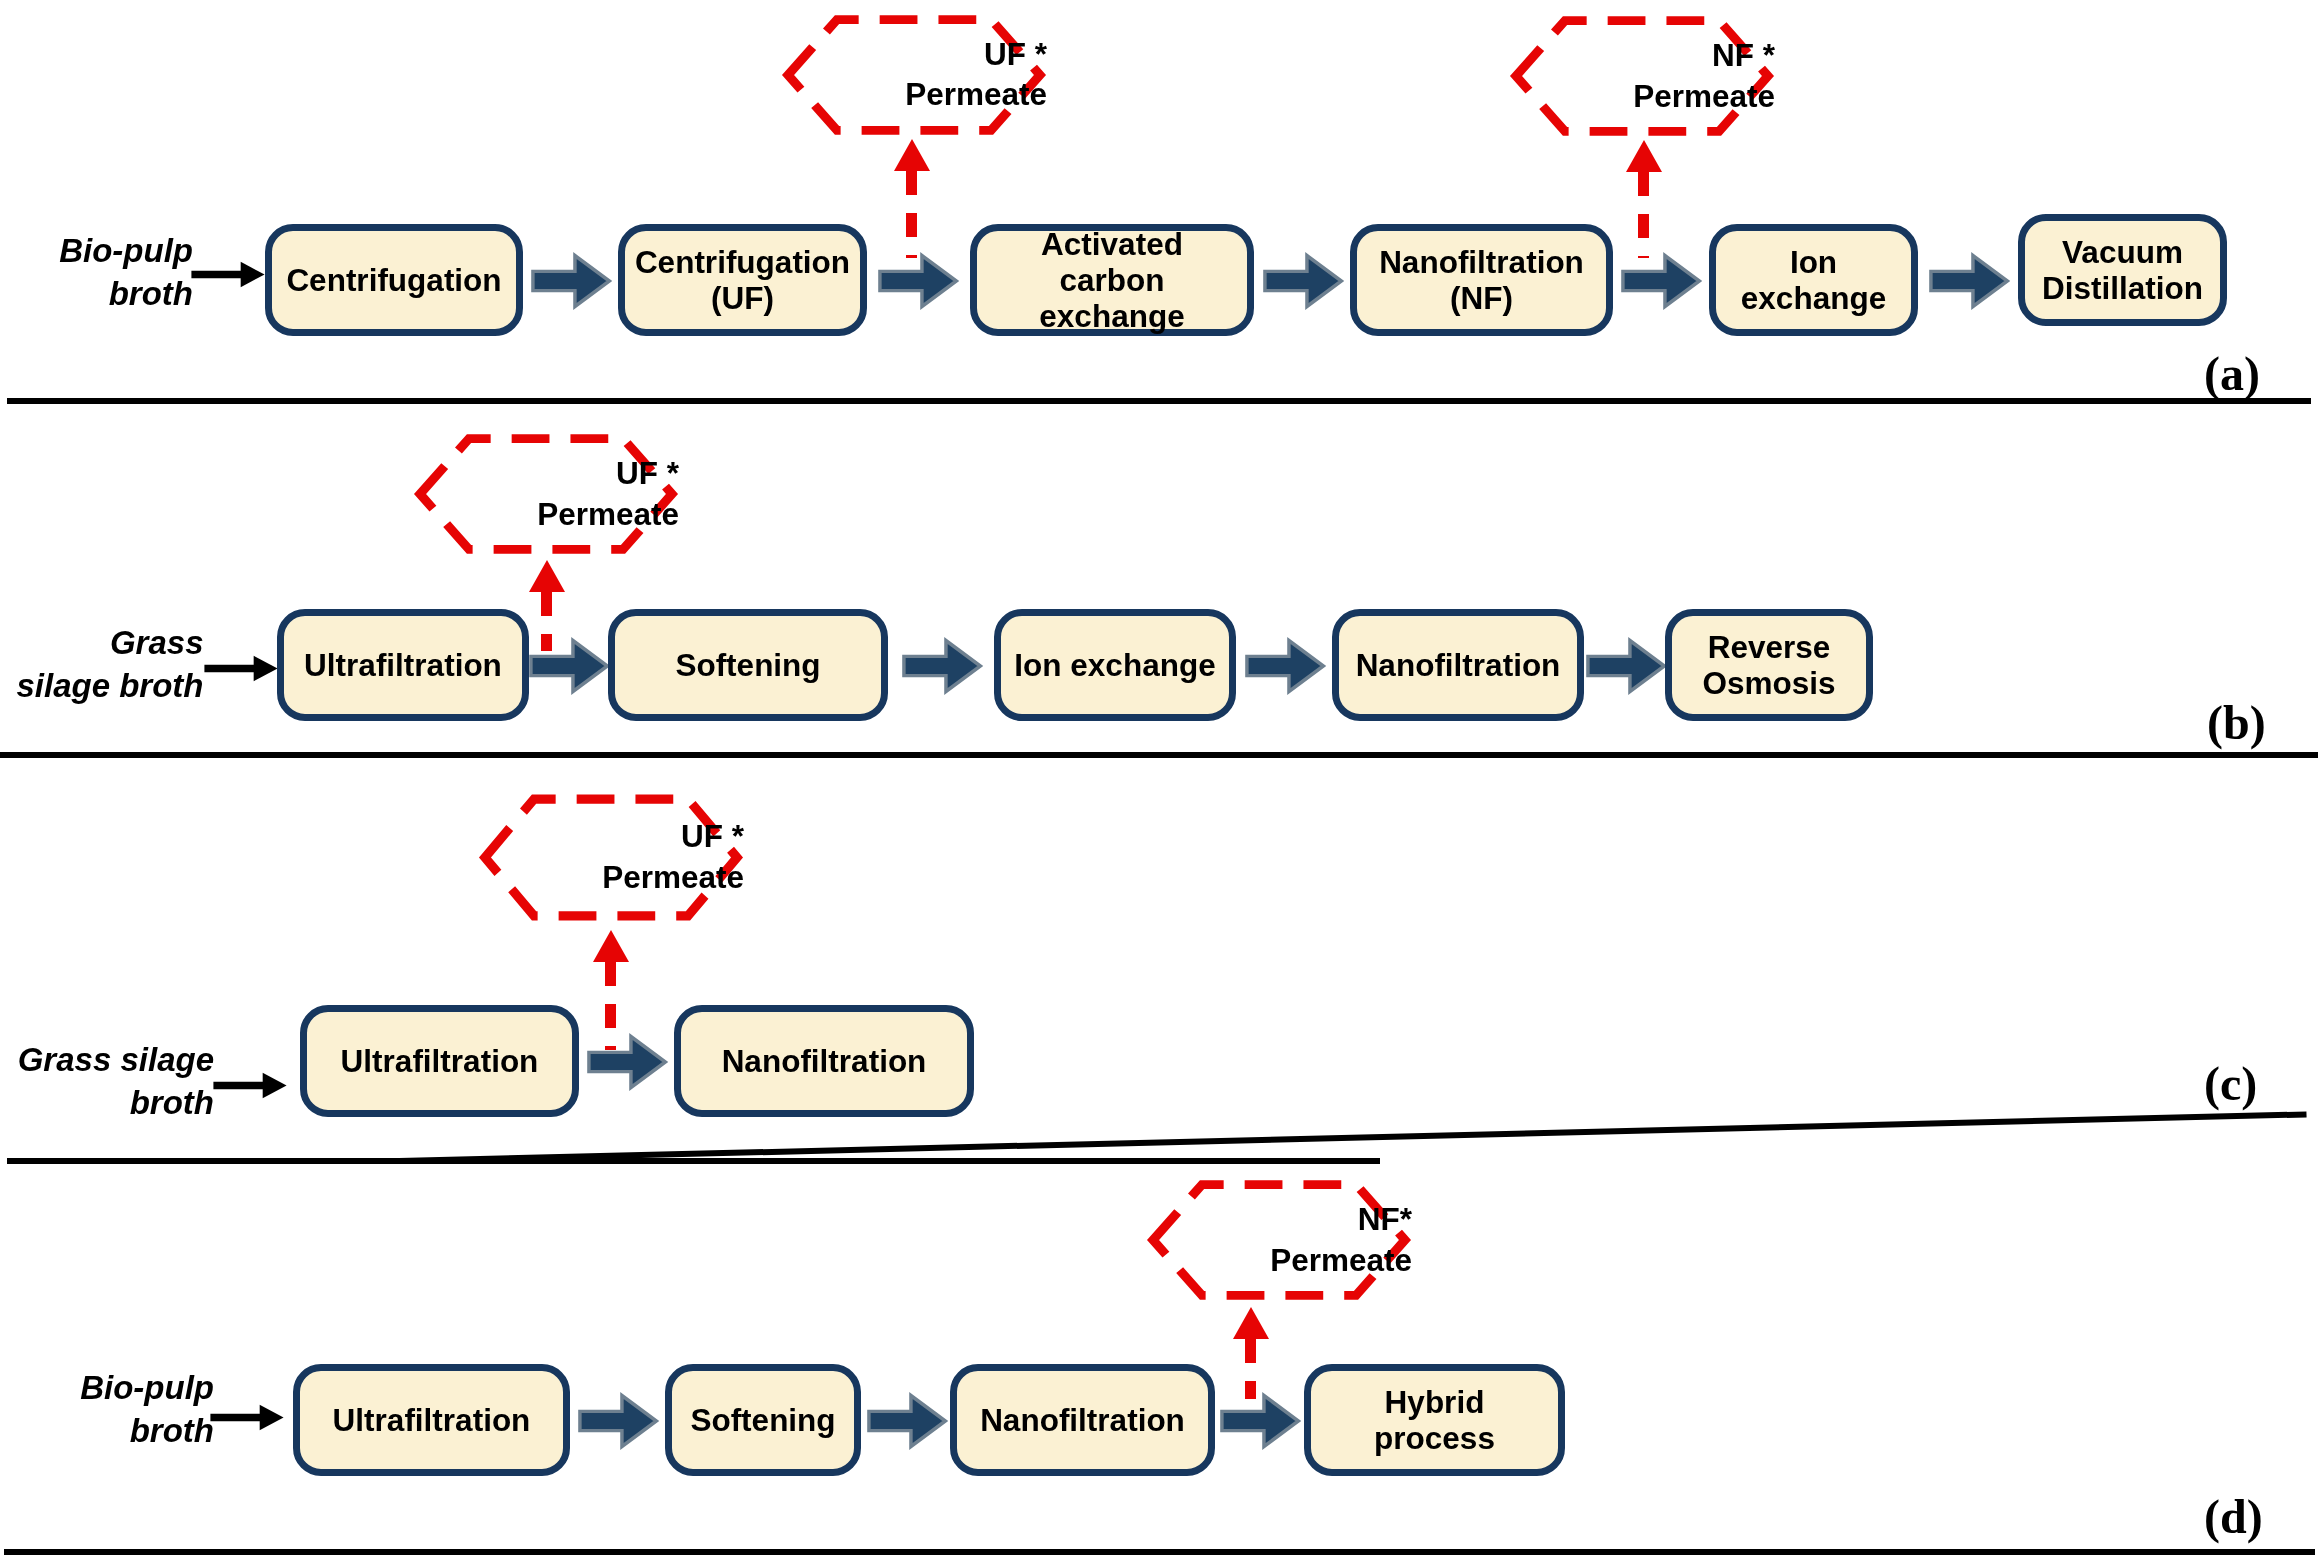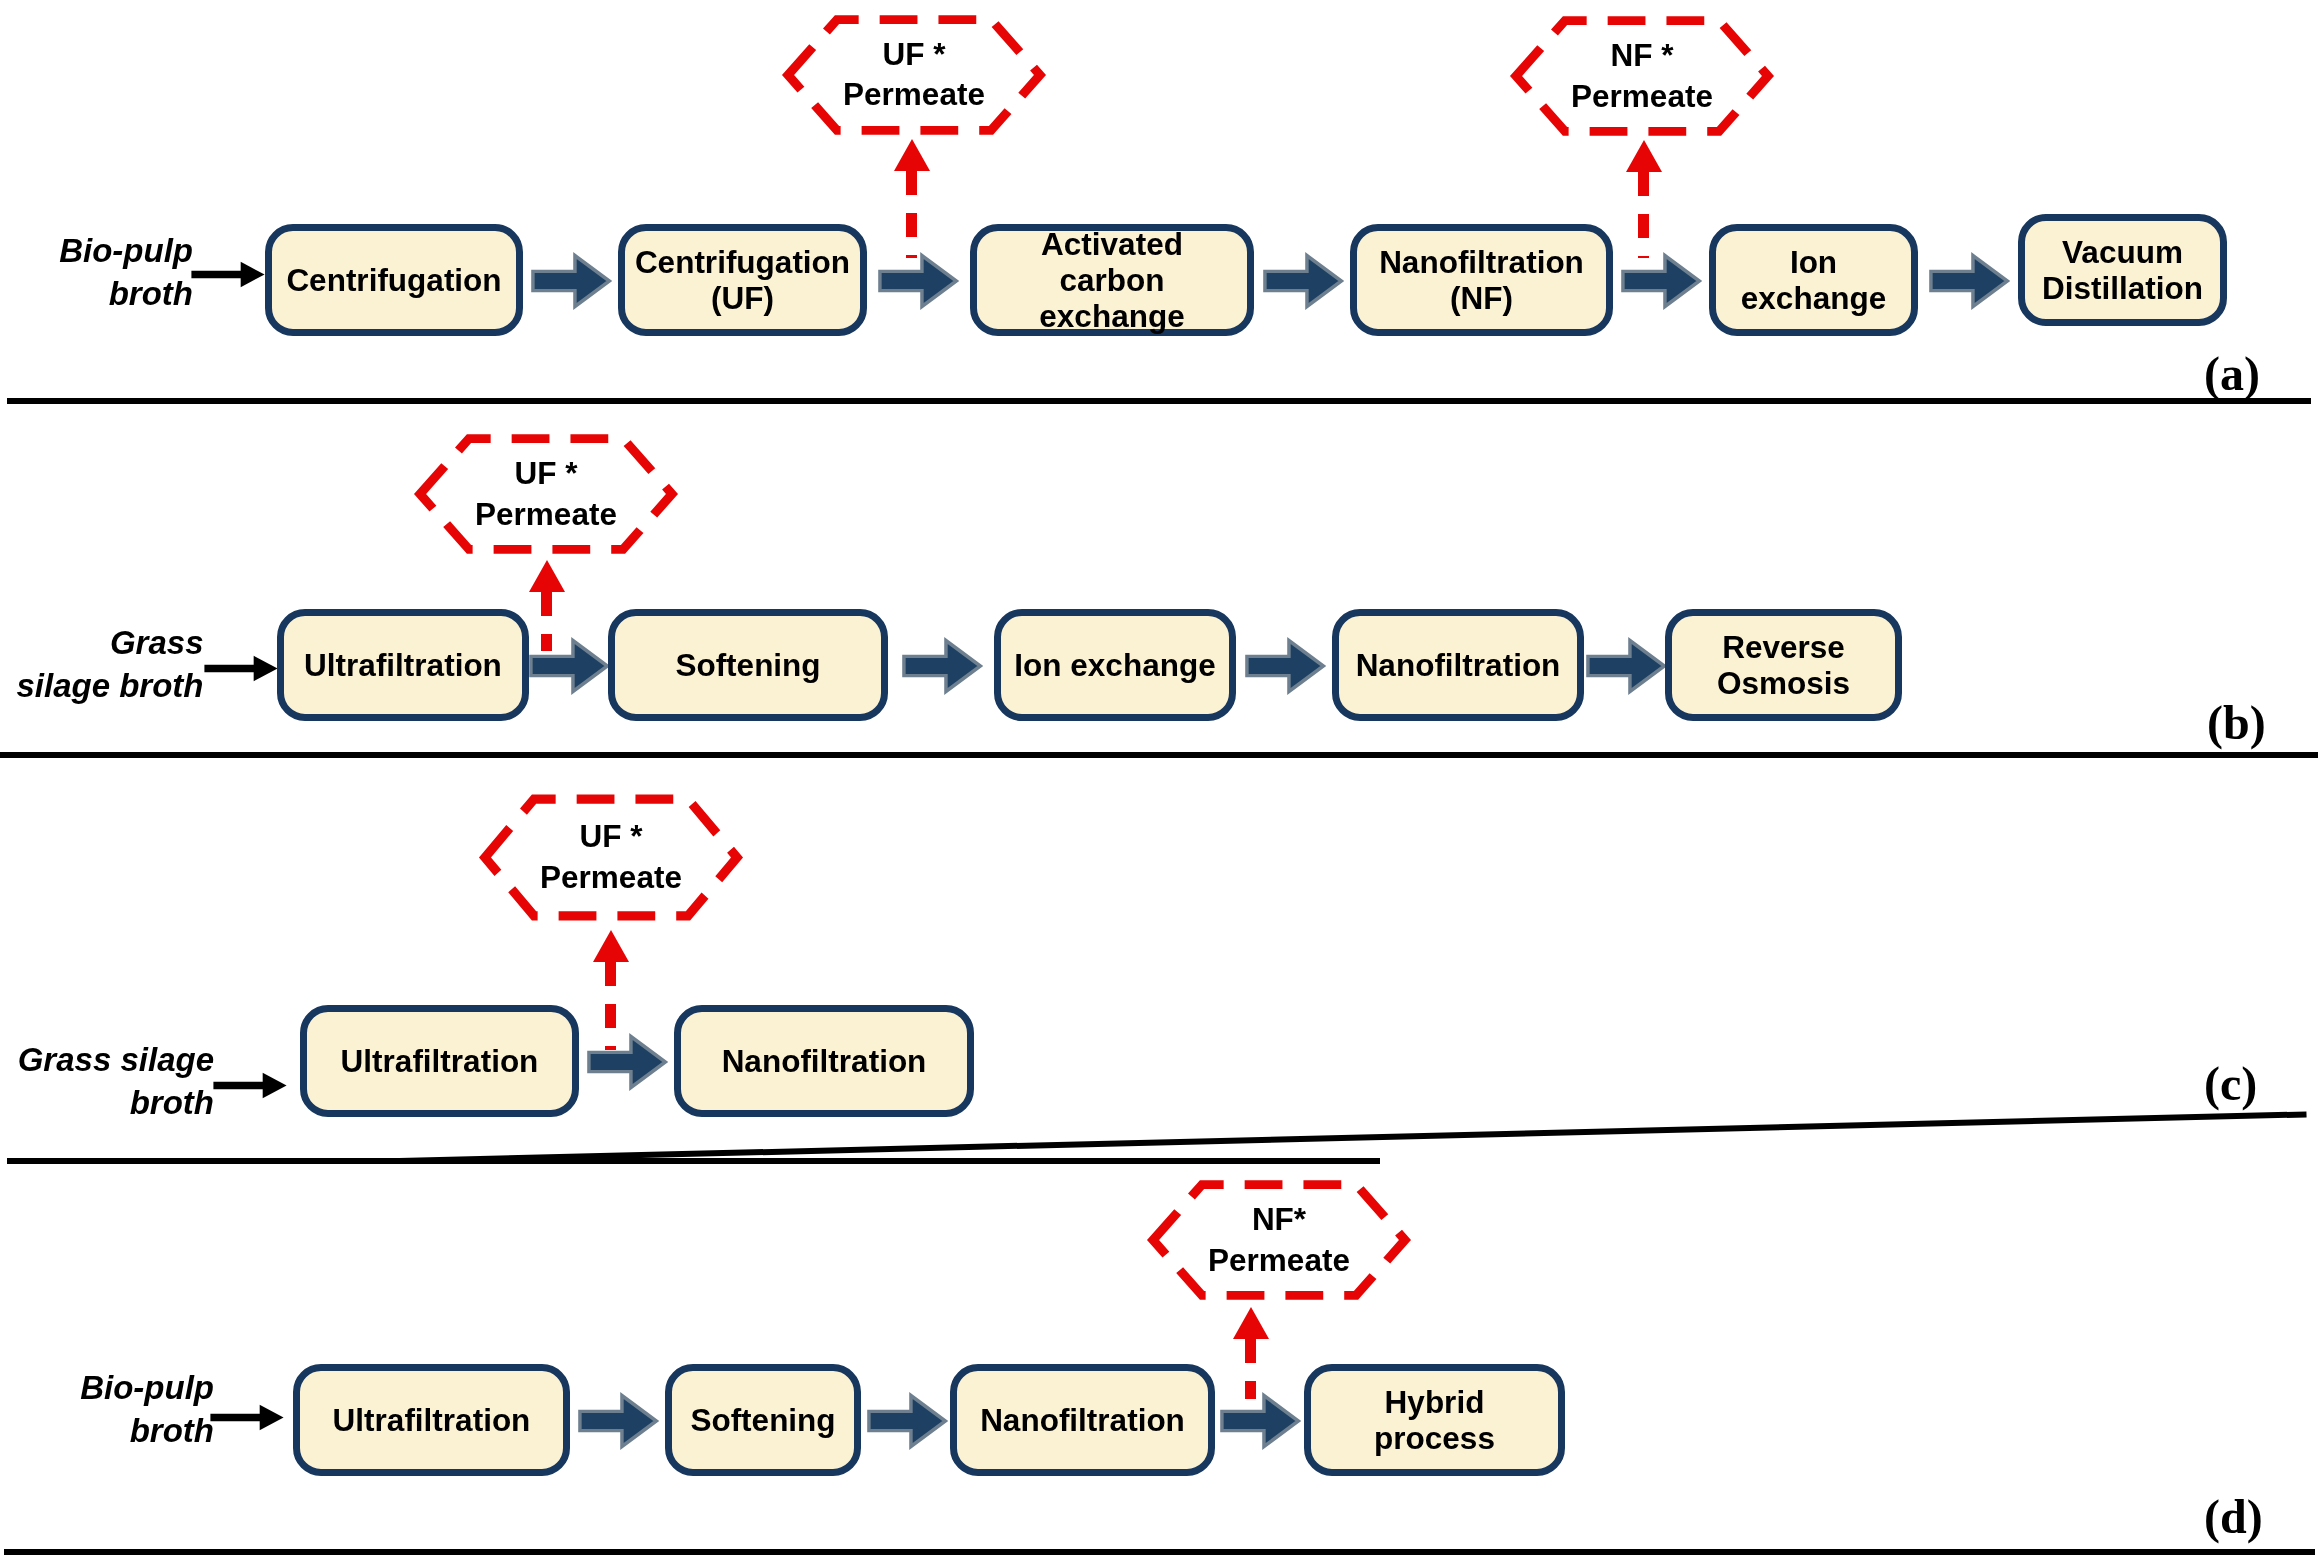--- a/index.html
+++ b/index.html
@@ -26,21 +26,21 @@
 
   
   .karrow{position:absolute;width:76px;height:31px;}
   .karrow line{stroke:#000;stroke-width:11;}
   .karrow polygon{fill:#000;}
 
   
   .hex{position:absolute;width:266px;height:130px;}
   .hex svg{position:absolute;left:0;top:0;width:100%;height:100%;}
   .hex path{fill:none;stroke:#E60404;stroke-width:13;stroke-dasharray:54 30;}
-  .hextext{position:absolute;inset:0;display:flex;flex-direction:column;align-items:center;justify-content:center;gap:1.4px;font-weight:bold;font-size:31.5px;line-height:1.25;}
+  .hextext{position:absolute;inset:0;display:flex;flex-direction:column;align-items:flex-end;justify-content:center;gap:1.4px;font-weight:bold;font-size:31.5px;line-height:1.25;}
 
   
   .rarrow{position:absolute;width:39px;display:flex;flex-direction:column;align-items:center;}
   .rhead{width:0;height:0;border-left:18px solid transparent;border-right:18px solid transparent;border-bottom:32px solid #E60404;}
   .rline{width:10.5px;flex:1;background:repeating-linear-gradient(to bottom,#E60404 0 24px,transparent 24px 42px);}
 
   
   .sep{position:absolute;height:6.3px;background:#000;}
 </style>
 </head>
@@ -143,21 +143,21 @@
         <polygon points="3,31 64,31 64,8 114,45 64,82 64,59 3,59"></polygon>
       </svg>
     <div class="pbox" style="left:994px;top:609px;width:242px;">Ion exchange</div>
     <svg class="barrow" style="left:1244px;top:635px;" viewBox="0 0 118 90">
         <polygon points="3,31 64,31 64,8 114,45 64,82 64,59 3,59"></polygon>
       </svg>
     <div class="pbox" style="left:1332px;top:609px;width:252px;">Nanofiltration</div>
     <svg class="barrow" style="left:1585px;top:635px;" viewBox="0 0 118 90">
         <polygon points="3,31 64,31 64,8 114,45 64,82 64,59 3,59"></polygon>
       </svg>
-    <div class="pbox" style="left:1665px;top:609px;width:237px;">Reverse Osmosis</div>
+    <div class="pbox" style="left:1665px;top:609px;width:208px;">Reverse Osmosis</div>
 
     <div class="plabel" style="left:2207px;top:695px;">(b)</div>
     <div class="sep" style="left:0px;top:752px;width:2319px;"></div>
   </div>
 
   <div>
 
     <div class="hex" style="left:478px;top:789px;height:137px;">
       <svg viewBox="0 0 380 190" preserveAspectRatio="none">
           <path d="M10 95 L80 14 L300 14 L370 95 L300 176 L80 176 Z"></path>

